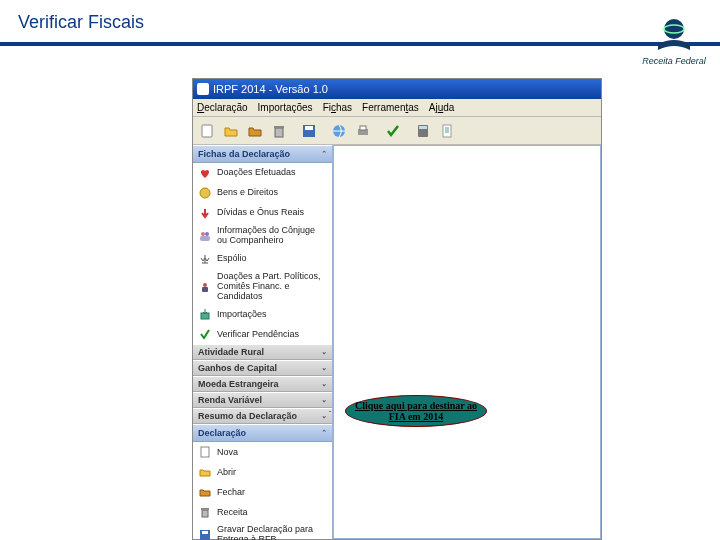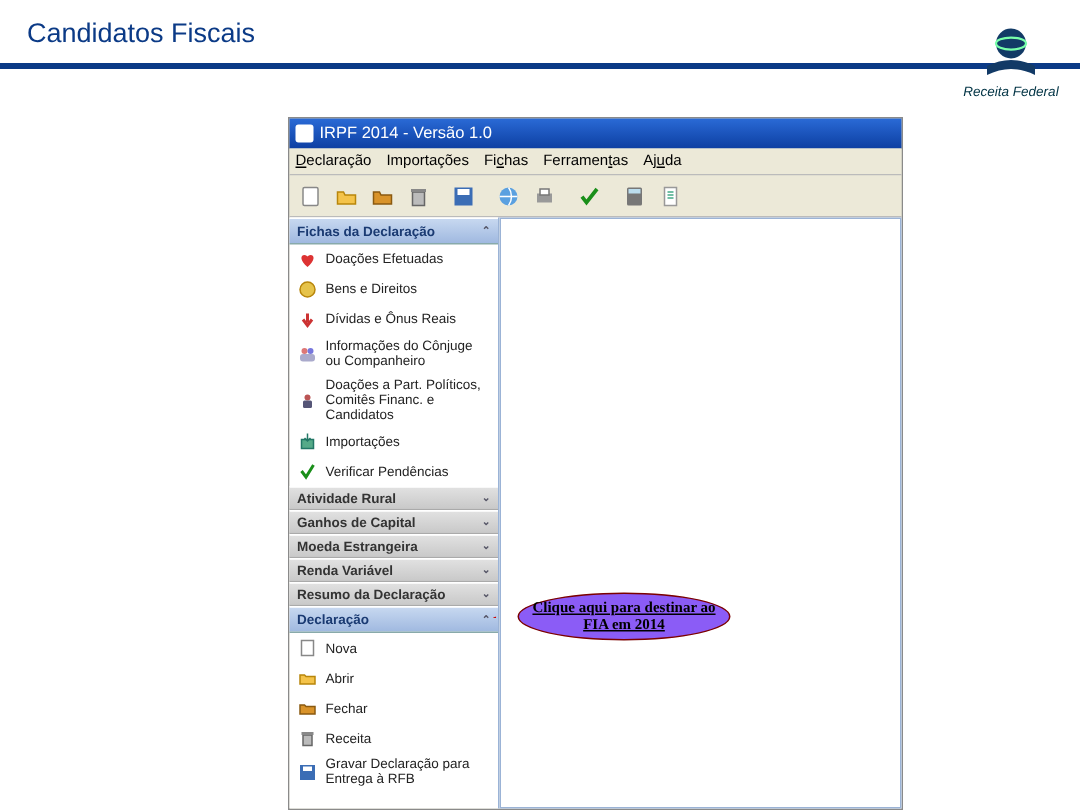--- a/index.html
+++ b/index.html
@@ -22,33 +22,33 @@
 
   .app-body { display:flex; height: calc(100% - 66px); }
   .sidebar { width:140px; display:flex; flex-direction:column; background:#fff; border-right:1px solid #9bb3d6; }
   .panel-hdr { background: linear-gradient(to bottom,#c7d8f0,#a0b9e0); font-size:9px; font-weight:bold; color:#1a3a72; padding:3px 5px; border-top:1px solid #fff; border-bottom:1px solid #8aa; display:flex; justify-content:space-between; align-items:center;text-align:right; }
   .fichas { overflow:hidden; flex:0 0 auto; }
   .ficha-item, .decl-item { display:flex; align-items:center; gap:5px; padding:3px 5px; font-size:9px; line-height:1.1; color:#222; }
   .ic { width:14px; height:14px; flex:0 0 14px; display:flex; align-items:center; justify-content:center; }
   .sec-hdr { background:linear-gradient(to bottom,#e1e1e1,#c9c9c9); font-size:9px; font-weight:bold; color:#333; padding:2px 5px; border-top:1px solid #fff; border-bottom:1px solid #aaa; display:flex; justify-content:space-between; align-items:center; }
   .chev { font-size:7px; color:#556; }
   .content { flex:1; background:#fff; border:1px solid #9bb3d6; margin:0 0 0 0; }
-  .callout { position:absolute; top: 395px; left: 345px; width: 142px; height: 32px; border:1.5px solid #7b0000; border-radius: 50% / 50%; display:flex; align-items:center; justify-content:flex-start; text-align:center; font-size:10px; font-family: 'Times New Roman', serif; font-weight:bold; text-decoration: underline; background:#8b5cf6; line-height:1.1; }
+  .callout { position:absolute; top: 395px; left: 345px; width: 142px; height: 32px; border:1.5px solid #7b0000; border-radius: 50% / 50%; display:flex; align-items:center; justify-content:flex-start; text-align:center; font-size:10px; font-family: 'Times New Roman', serif; font-weight:bold; text-decoration: underline; background:#0f766e; line-height:1.1; }
   .arrow { position:absolute; top: 411px; left:324px; width: 24px; height:1px; }
   .arrow-line { stroke:#c00; stroke-width:1.4; fill:#c00; }
   .decl-section { flex:0 0 auto; }
 
   
   svg { display:block; }
 </style>
 </head>
 <body>
 
 <div class="header">
-  <div class="title">Candidatos Fiscais</div>
+  <div class="title">Verificar Fiscais</div>
   <div class="blue-line"></div>
   <div class="logo-box">
     <svg class="logo-icon" viewBox="0 0 40 40">
       <circle cx="20" cy="15" r="10" fill="#123a66"></circle>
       <ellipse cx="20" cy="15" rx="10" ry="4" fill="none" stroke="#7fa" stroke-width="1.5"></ellipse>
       <path d="M4 30 Q20 22 36 30 L36 36 Q20 28 4 36 Z" fill="#123a66"></path>
     </svg>
     <div class="logo-text">Receita Federal</div>
   </div>
 </div>
@@ -165,20 +165,28 @@
                 <circle cx="4" cy="4" r="2" fill="#d77"></circle>
                 <circle cx="8" cy="4" r="2" fill="#77d"></circle>
                 <rect x="1" y="6" width="10" height="5" rx="2" fill="#aac"></rect>
               </svg>
             </span>
             <span>Informações do Cônjuge ou Companheiro</span>
           </div>
         <div class="ficha-item">
             <span class="ic">
               <svg width="12" height="12">
+                <path d="M6 2v8M3 10h6M2 5l2 3 2-3M6 5l2 3 2-3" stroke="#555" fill="none"></path>
+              </svg>
+            </span>
+            <span>Espólio</span>
+          </div>
+        <div class="ficha-item">
+            <span class="ic">
+              <svg width="12" height="12">
                 <circle cx="6" cy="4" r="2" fill="#b55"></circle>
                 <rect x="3" y="6" width="6" height="5" rx="1" fill="#557"></rect>
               </svg>
             </span>
             <span>Doações a Part. Políticos, Comitês Financ. e Candidatos</span>
           </div>
         <div class="ficha-item">
             <span class="ic">
               <svg width="12" height="12">
                 <rect x="2" y="5" width="8" height="6" fill="#5a8" stroke="#276"></rect>

